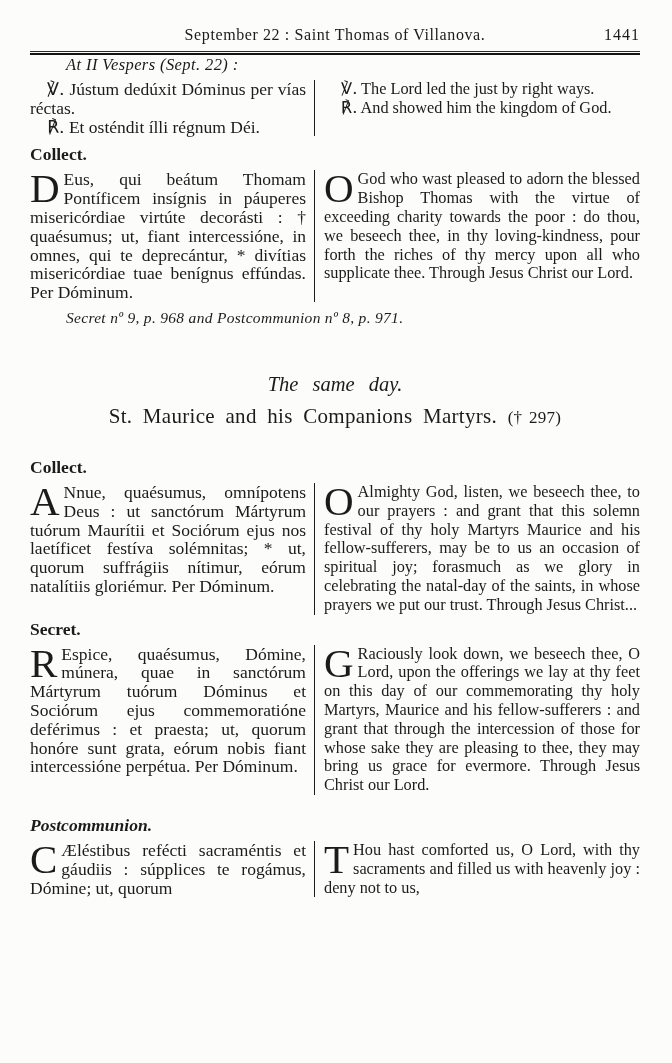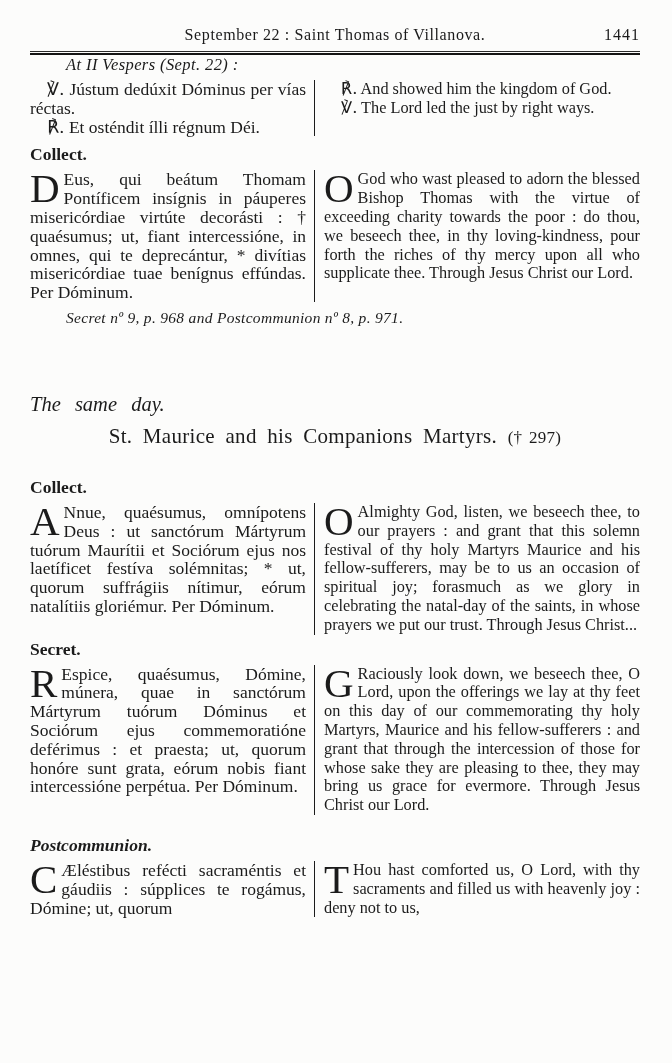--- a/index.html
+++ b/index.html
@@ -81,22 +81,22 @@
 
   
   .section-heading {
     text-align: left;
     font-weight: bold;
     font-size: 17.5px;
     margin-top: 8px;
     margin-bottom: 0;
   }
   .same-day {
-    margin-top: 66px;
-    text-align: left;
+    margin-top: 46px;
+    text-align: center;
     font-style: italic;
     font-size: 20.5px;
     word-spacing: 9px;
   }
   .feast-title {
     margin-top: 8px;
     text-align: center;
     font-size: 21px;
     word-spacing: 5px;
     letter-spacing: 0.3px;
@@ -126,22 +126,22 @@
 
   <div class="rubric">At II Vespers (Sept. 22) :</div>
 
   <div class="two-col">
     <div class="col-latin">
       <p><span class="vsym">℣.</span> <span>Jústum dedúxit Dóminus per vías réctas.</span></p>
       <p><span class="vsym">℟.</span> <span>Et osténdit ílli régnum Déi.</span></p>
     </div>
     <div class="col-divider"></div>
     <div class="col-english">
+      <p><span class="vsym">℣.</span> <span>The Lord led the just by right ways.</span></p>
       <p><span class="vsym">℟.</span> <span>And showed him the kingdom of God.</span></p>
-      <p><span class="vsym">℣.</span> <span>The Lord led the just by right ways.</span></p>
     </div>
   </div>
 
   <h3 class="section-heading">Collect.</h3>
   <div class="two-col">
     <div class="col-latin">
       <p class="prayer"><span class="dropcap">D</span><span>Eus, qui beátum Thomam Pontíficem insígnis in páuperes misericórdiae virtúte decorásti : † quaésumus; ut, fiant intercessióne, in omnes, qui te deprecántur, * divítias misericórdiae tuae benígnus effúndas. Per Dóminum.</span></p>
     </div>
     <div class="col-divider"></div>
     <div class="col-english">

